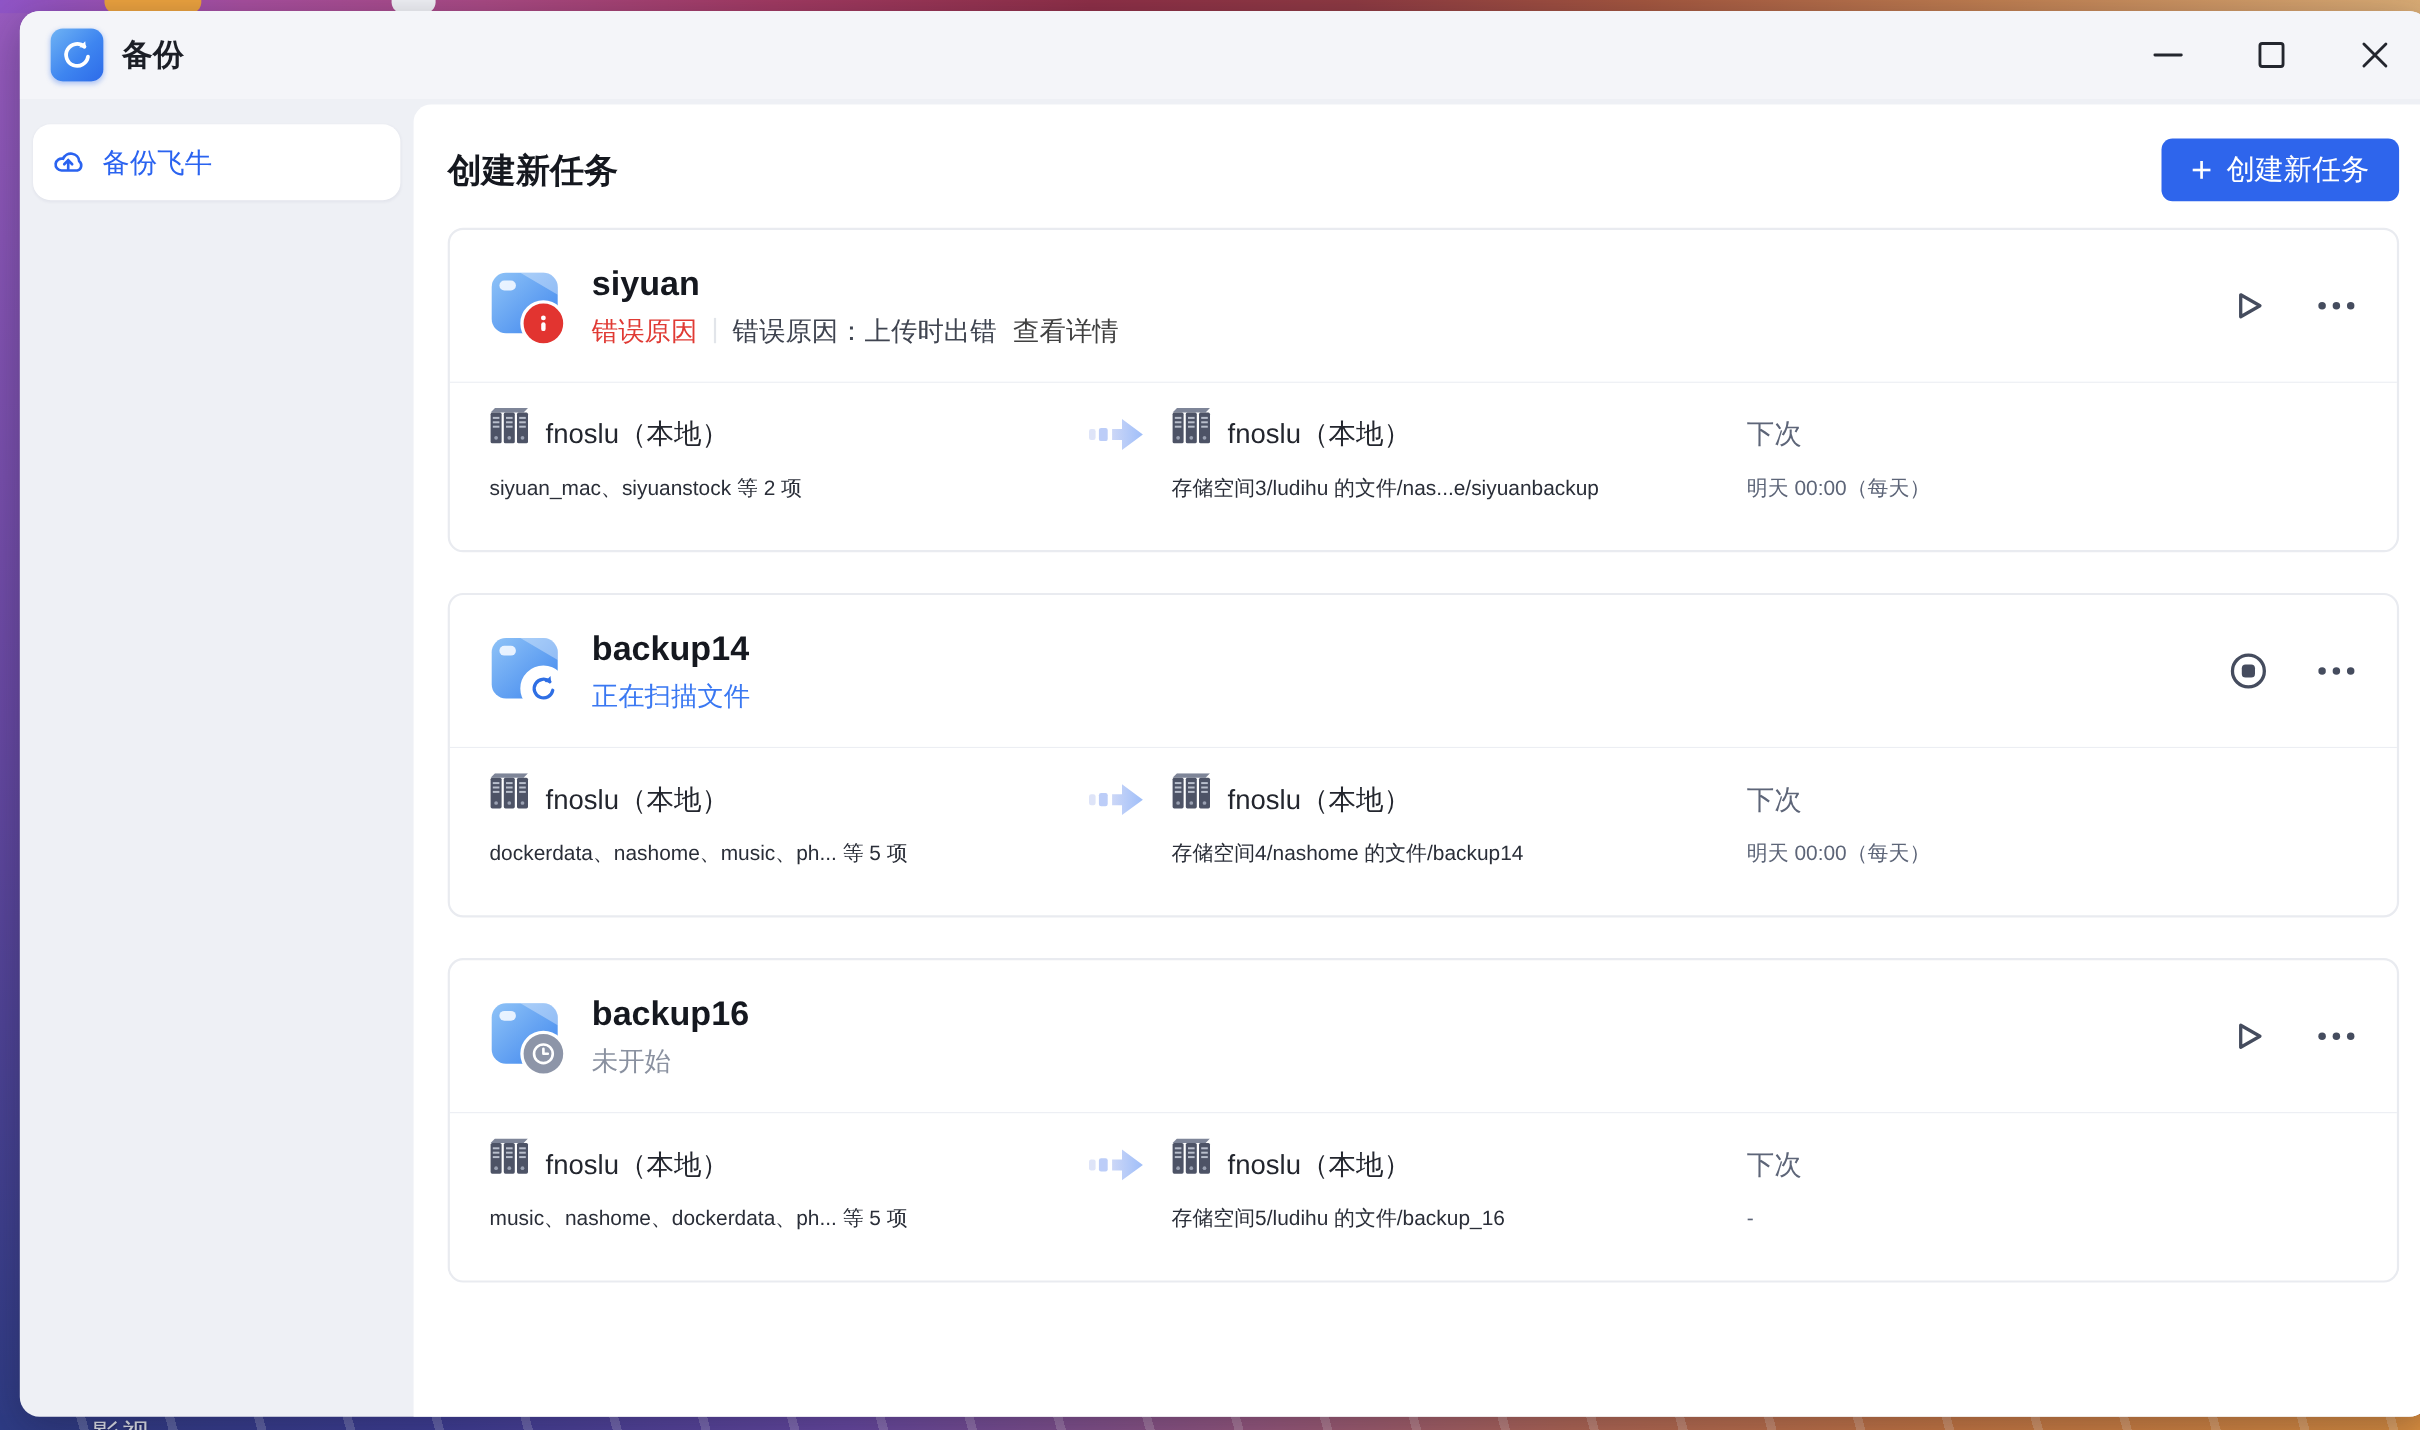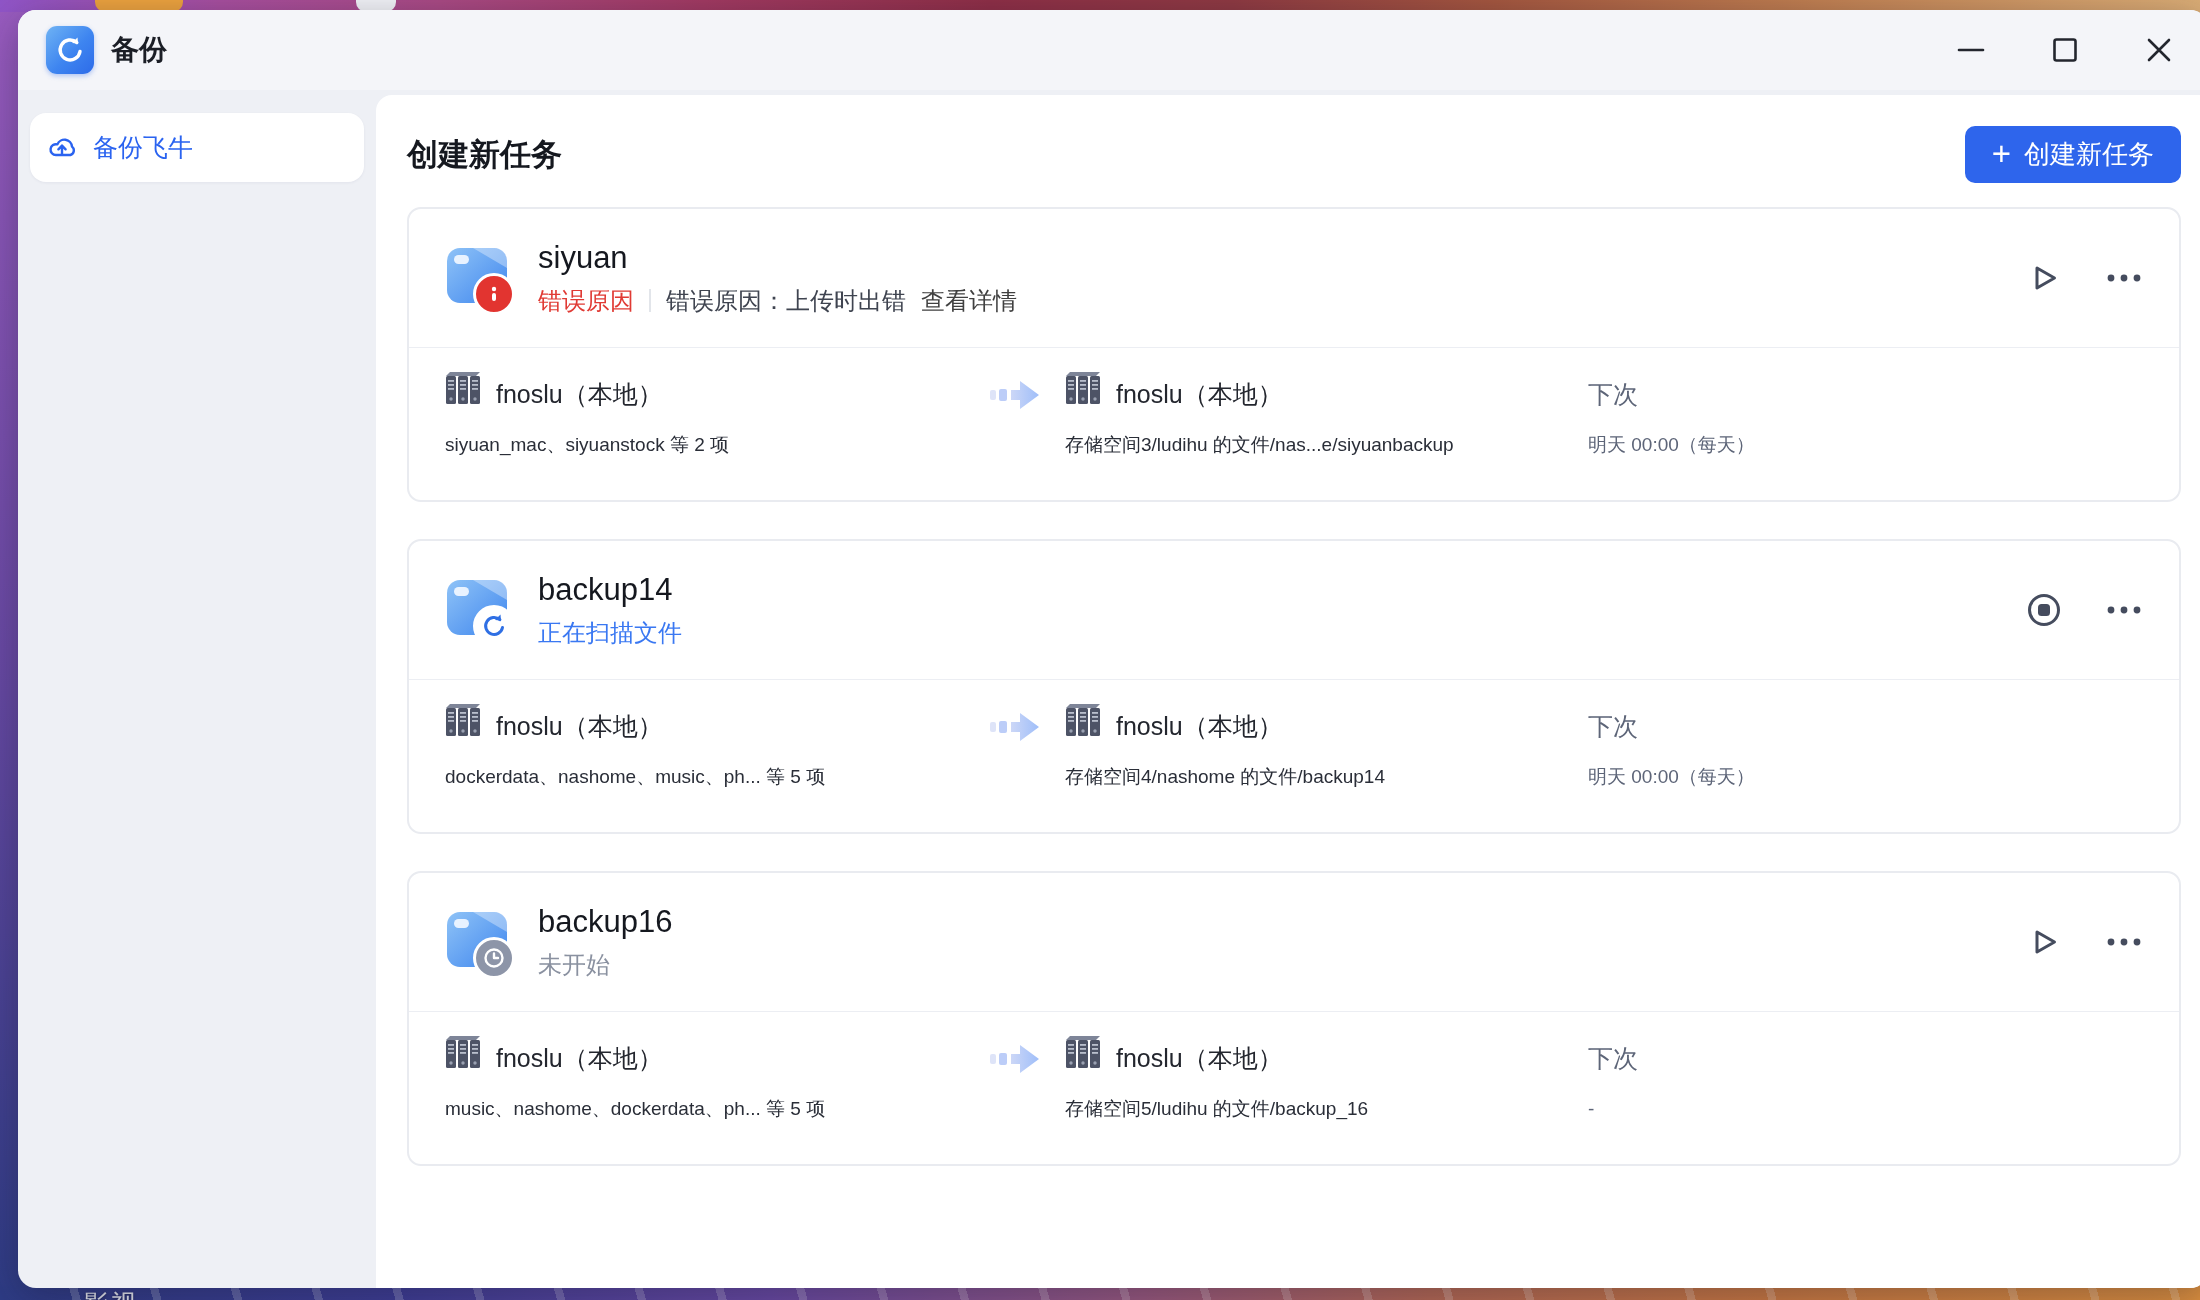--- a/index.html
+++ b/index.html
@@ -84,21 +84,21 @@
   .card-head{ display:flex; align-items:center; gap:23px; height:138px; padding:0 36px; }
   .folder-wrap{ position:relative; width:70px; height:70px; flex:none; }
   .badge{
     position:absolute; left:28px; top:30px; width:42px; height:42px; border-radius:50%;
     display:flex; align-items:center; justify-content:center; border:3px solid #fff;
   }
   .badge.error{ background:#e23430; }
   .badge.sync{ background:#ffffff; border-color:#ffffff; }
   .badge.clock{ background:#8d95a8; }
   .head-text{ display:flex; flex-direction:column; gap:9px; }
-  .task-name{ font-size:31px; font-weight:400; color:#15181f; }
+  .task-name{ font-size:31px; font-weight:700; color:#15181f; }
   .task-status{ display:flex; align-items:center; gap:15px; font-size:24px; }
   .st-error{ color:#e03a34; }
   .st-running{ color:#3a78f2; }
   .st-idle{ color:#8a91a0; }
   .vdiv{ width:2px; height:23px; background:#e2e5ea; }
   .err-reason{ color:#3f4450; }
   .detail-link{ color:#404040; font-weight:400; cursor:pointer; text-decoration:none;text-align:right; }
   .head-actions{ margin-left:auto; display:flex; align-items:center; gap:42px; }
   .icon-btn{ background:none; border:none; cursor:pointer; width:38px; height:38px;
     display:flex; align-items:center; justify-content:center; }

